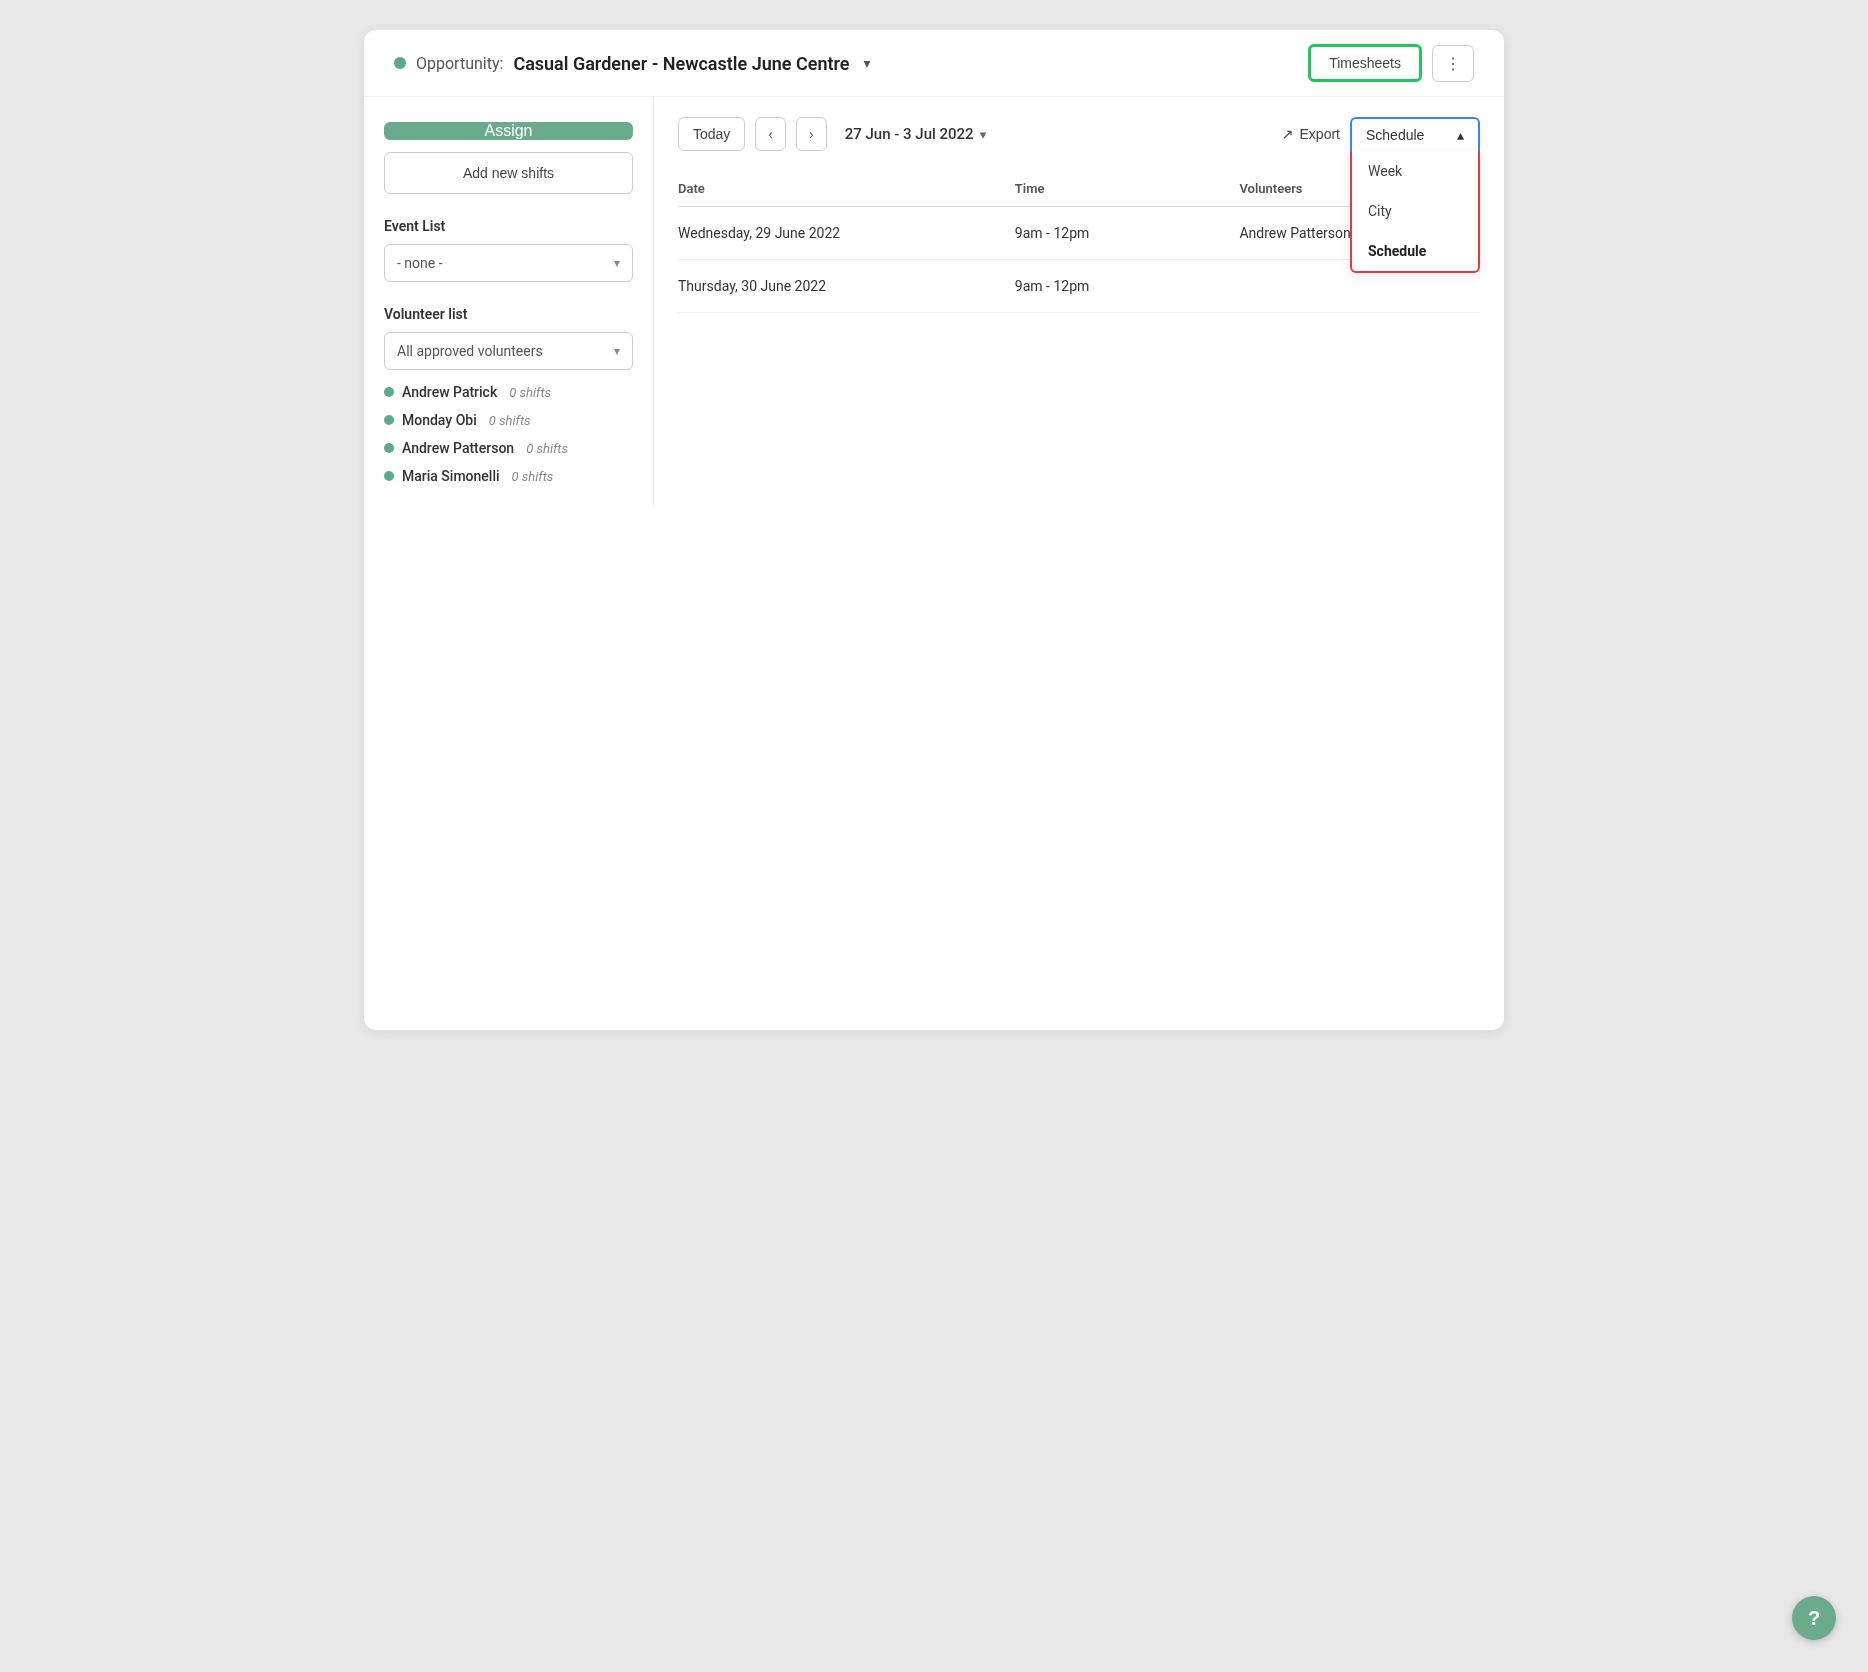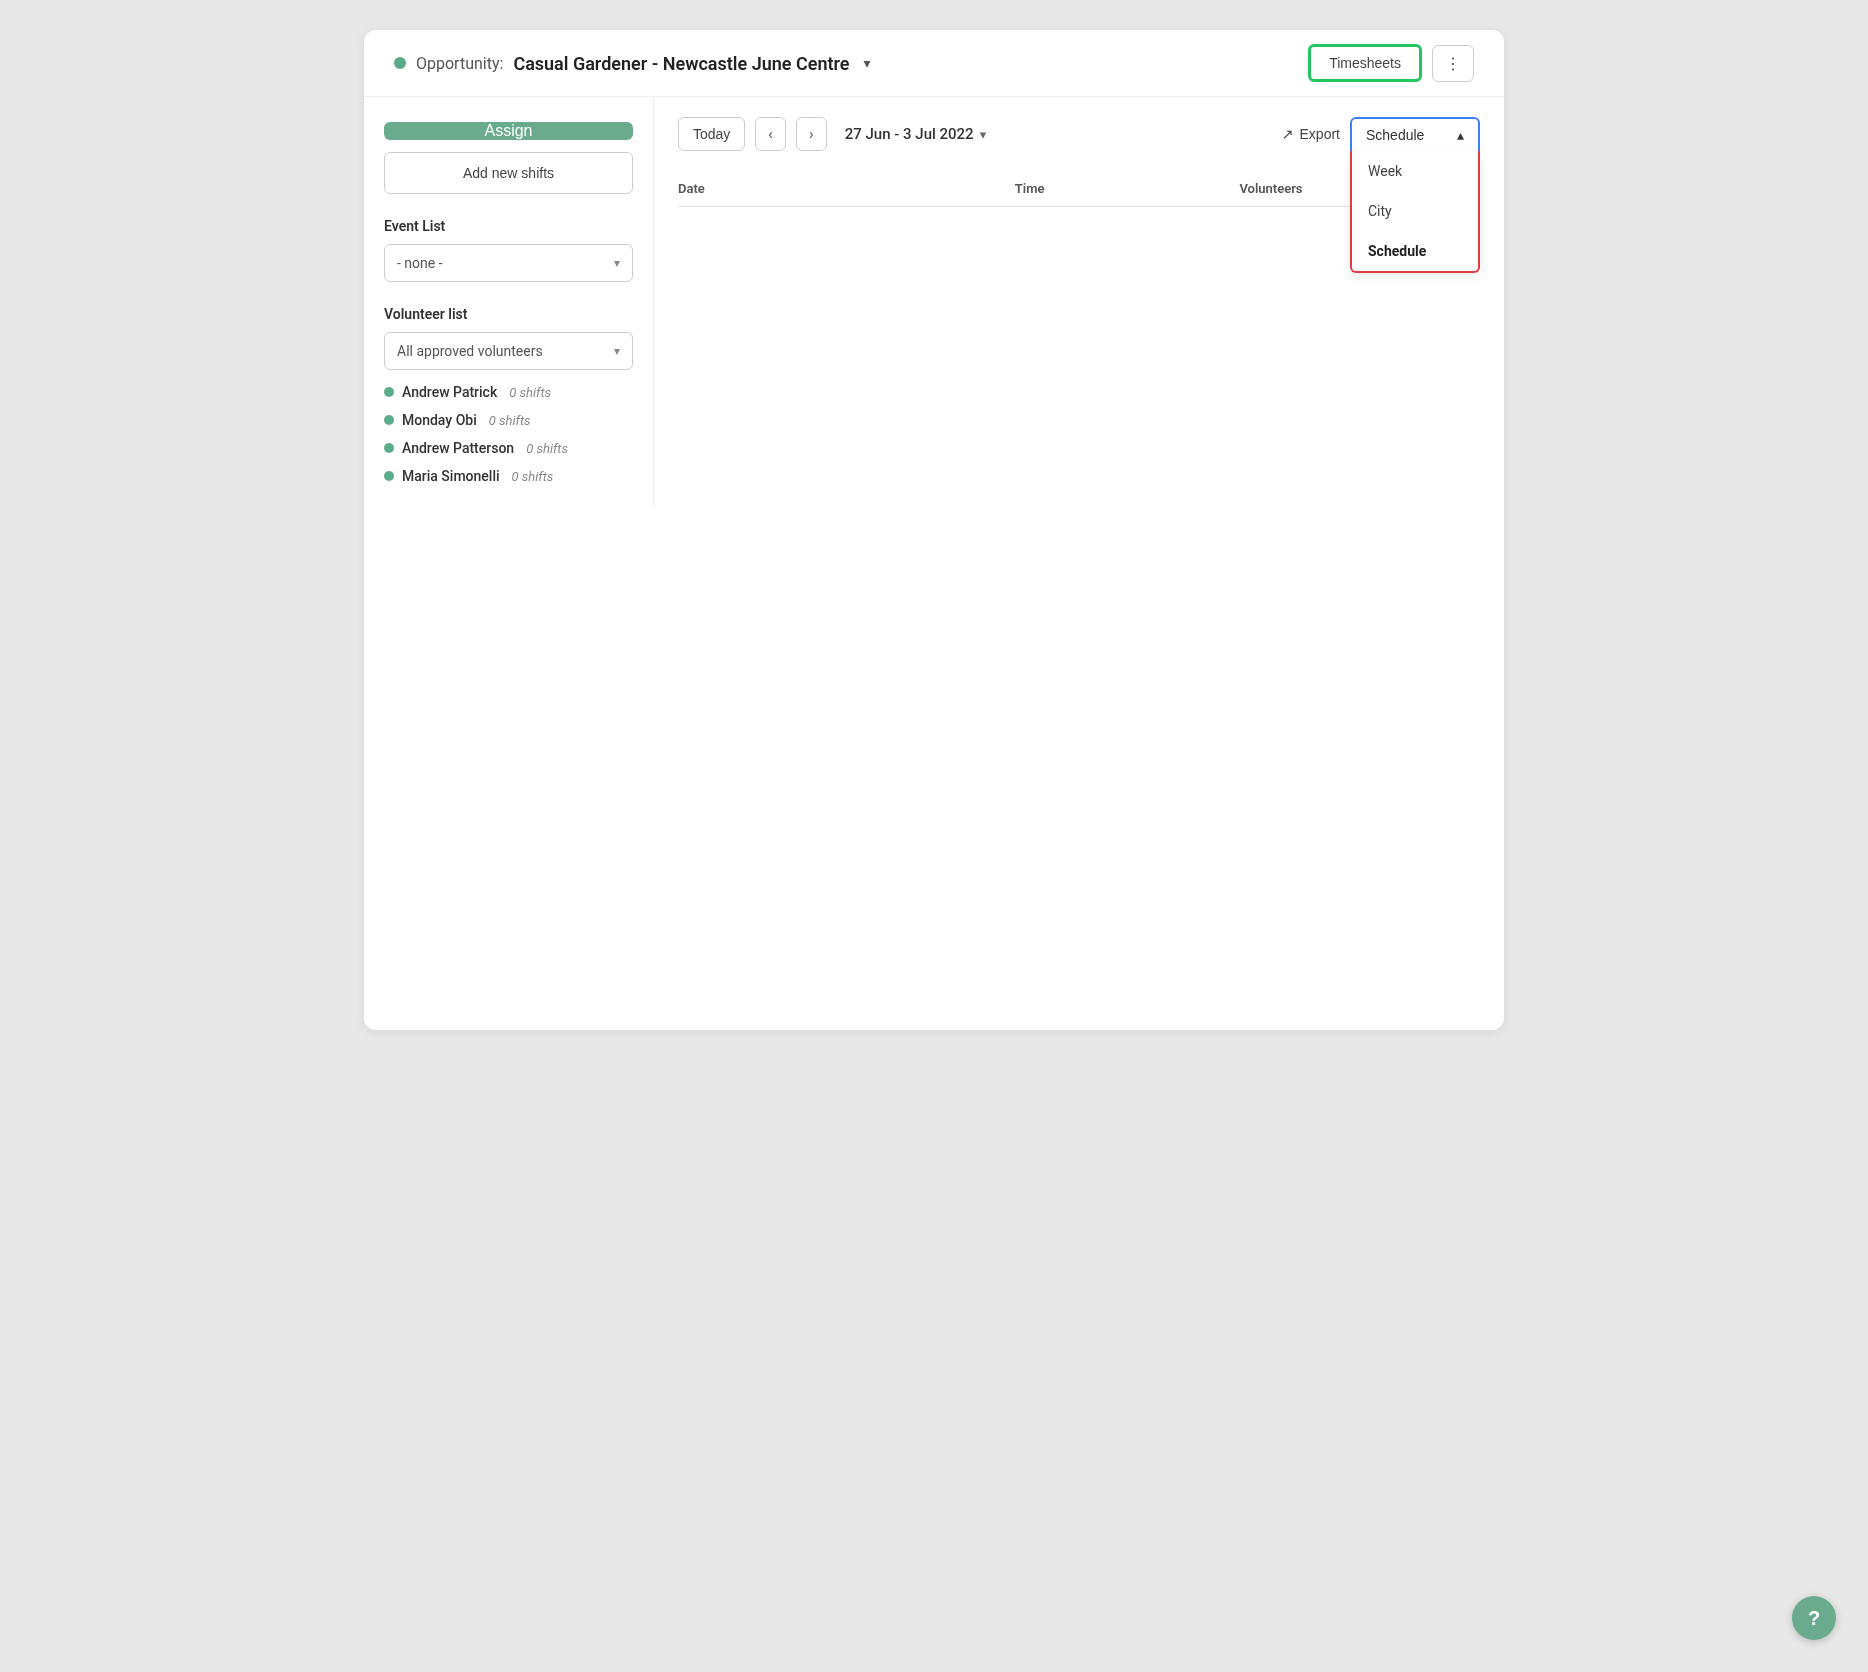--- a/index.html
+++ b/index.html
@@ -402,19 +402,29 @@
       <table class="schedule-table">
         <thead>
           <tr>
             <th class="col-date">Date</th>
             <th class="col-time">Time</th>
             <th class="col-volunteers">Volunteers</th>
           </tr>
         </thead>
         <tbody>
 
+        <tr>
+    <td class="col-date">Wednesday, 29 June 2022</td>
+    <td class="col-time">9am - 12pm</td>
+    <td class="col-volunteers">Andrew Patterson</td>
+  </tr>
+            <tr>
+    <td class="col-date">Thursday, 30 June 2022</td>
+    <td class="col-time">9am - 12pm</td>
+    <td class="col-volunteers"></td>
+  </tr>
           </tbody>
       </table>
     </div>
   </div>
 </div>
 
 <button class="help-btn">?</button>
 
 </body></html>

